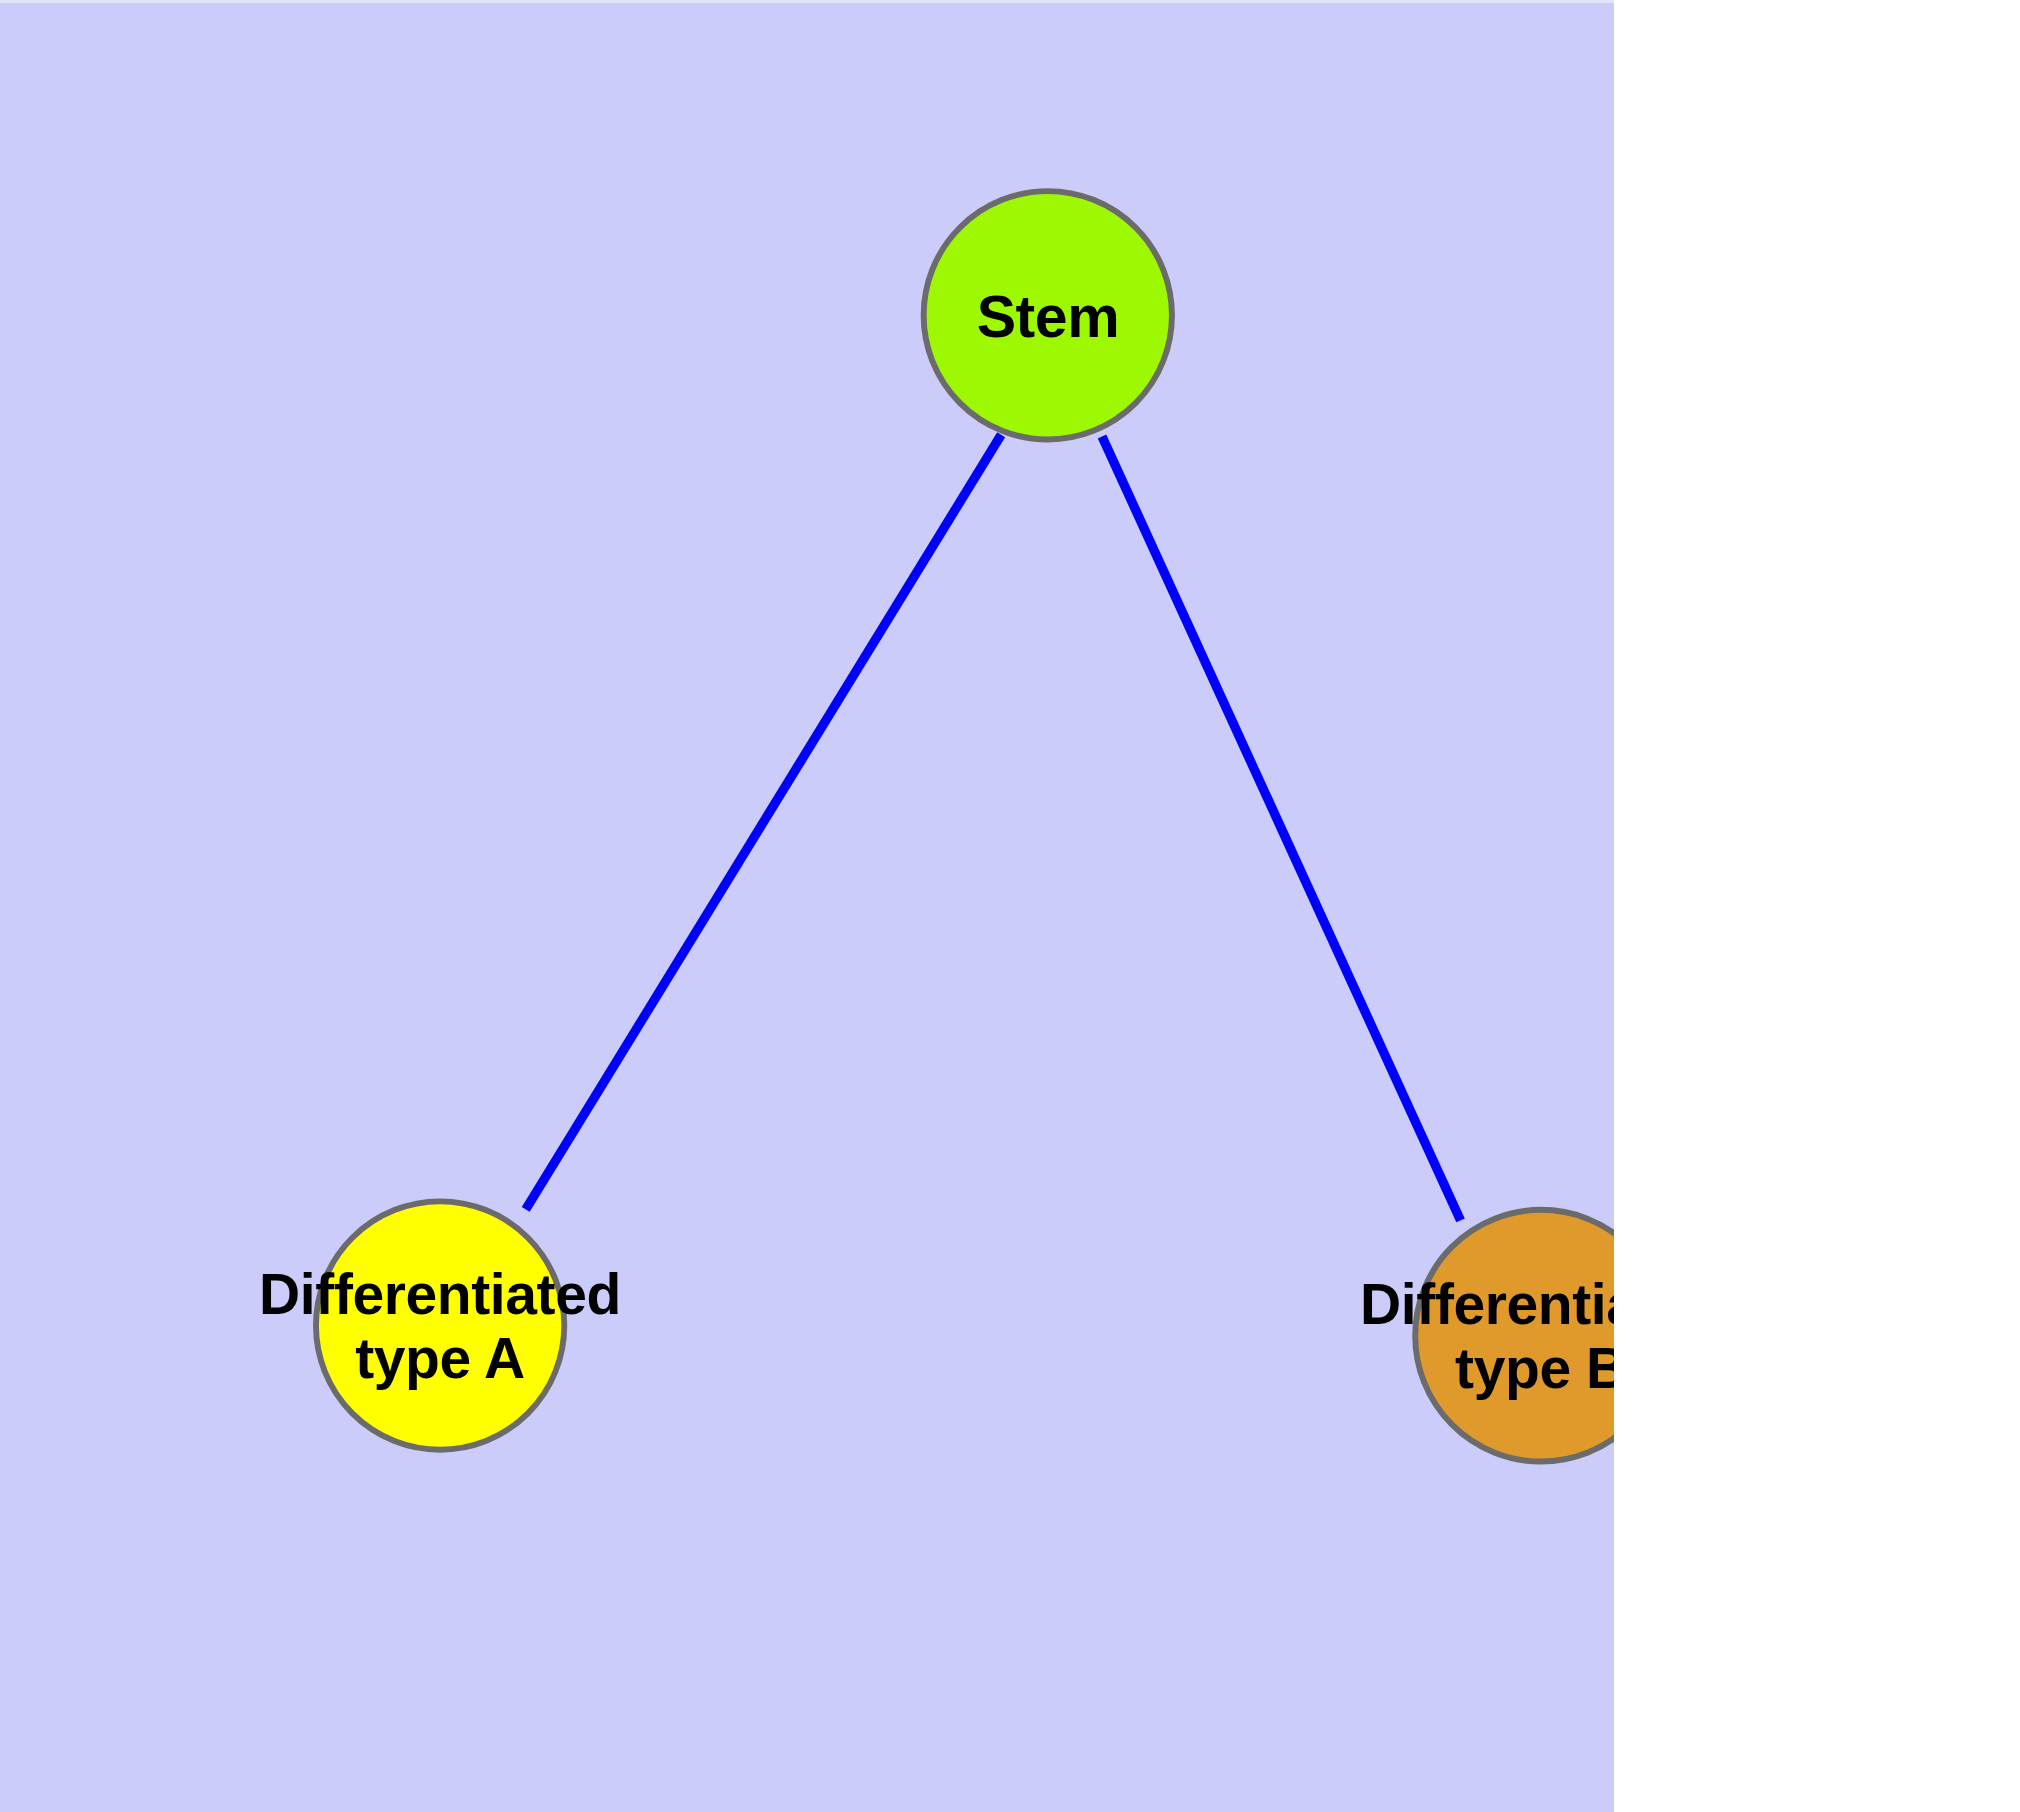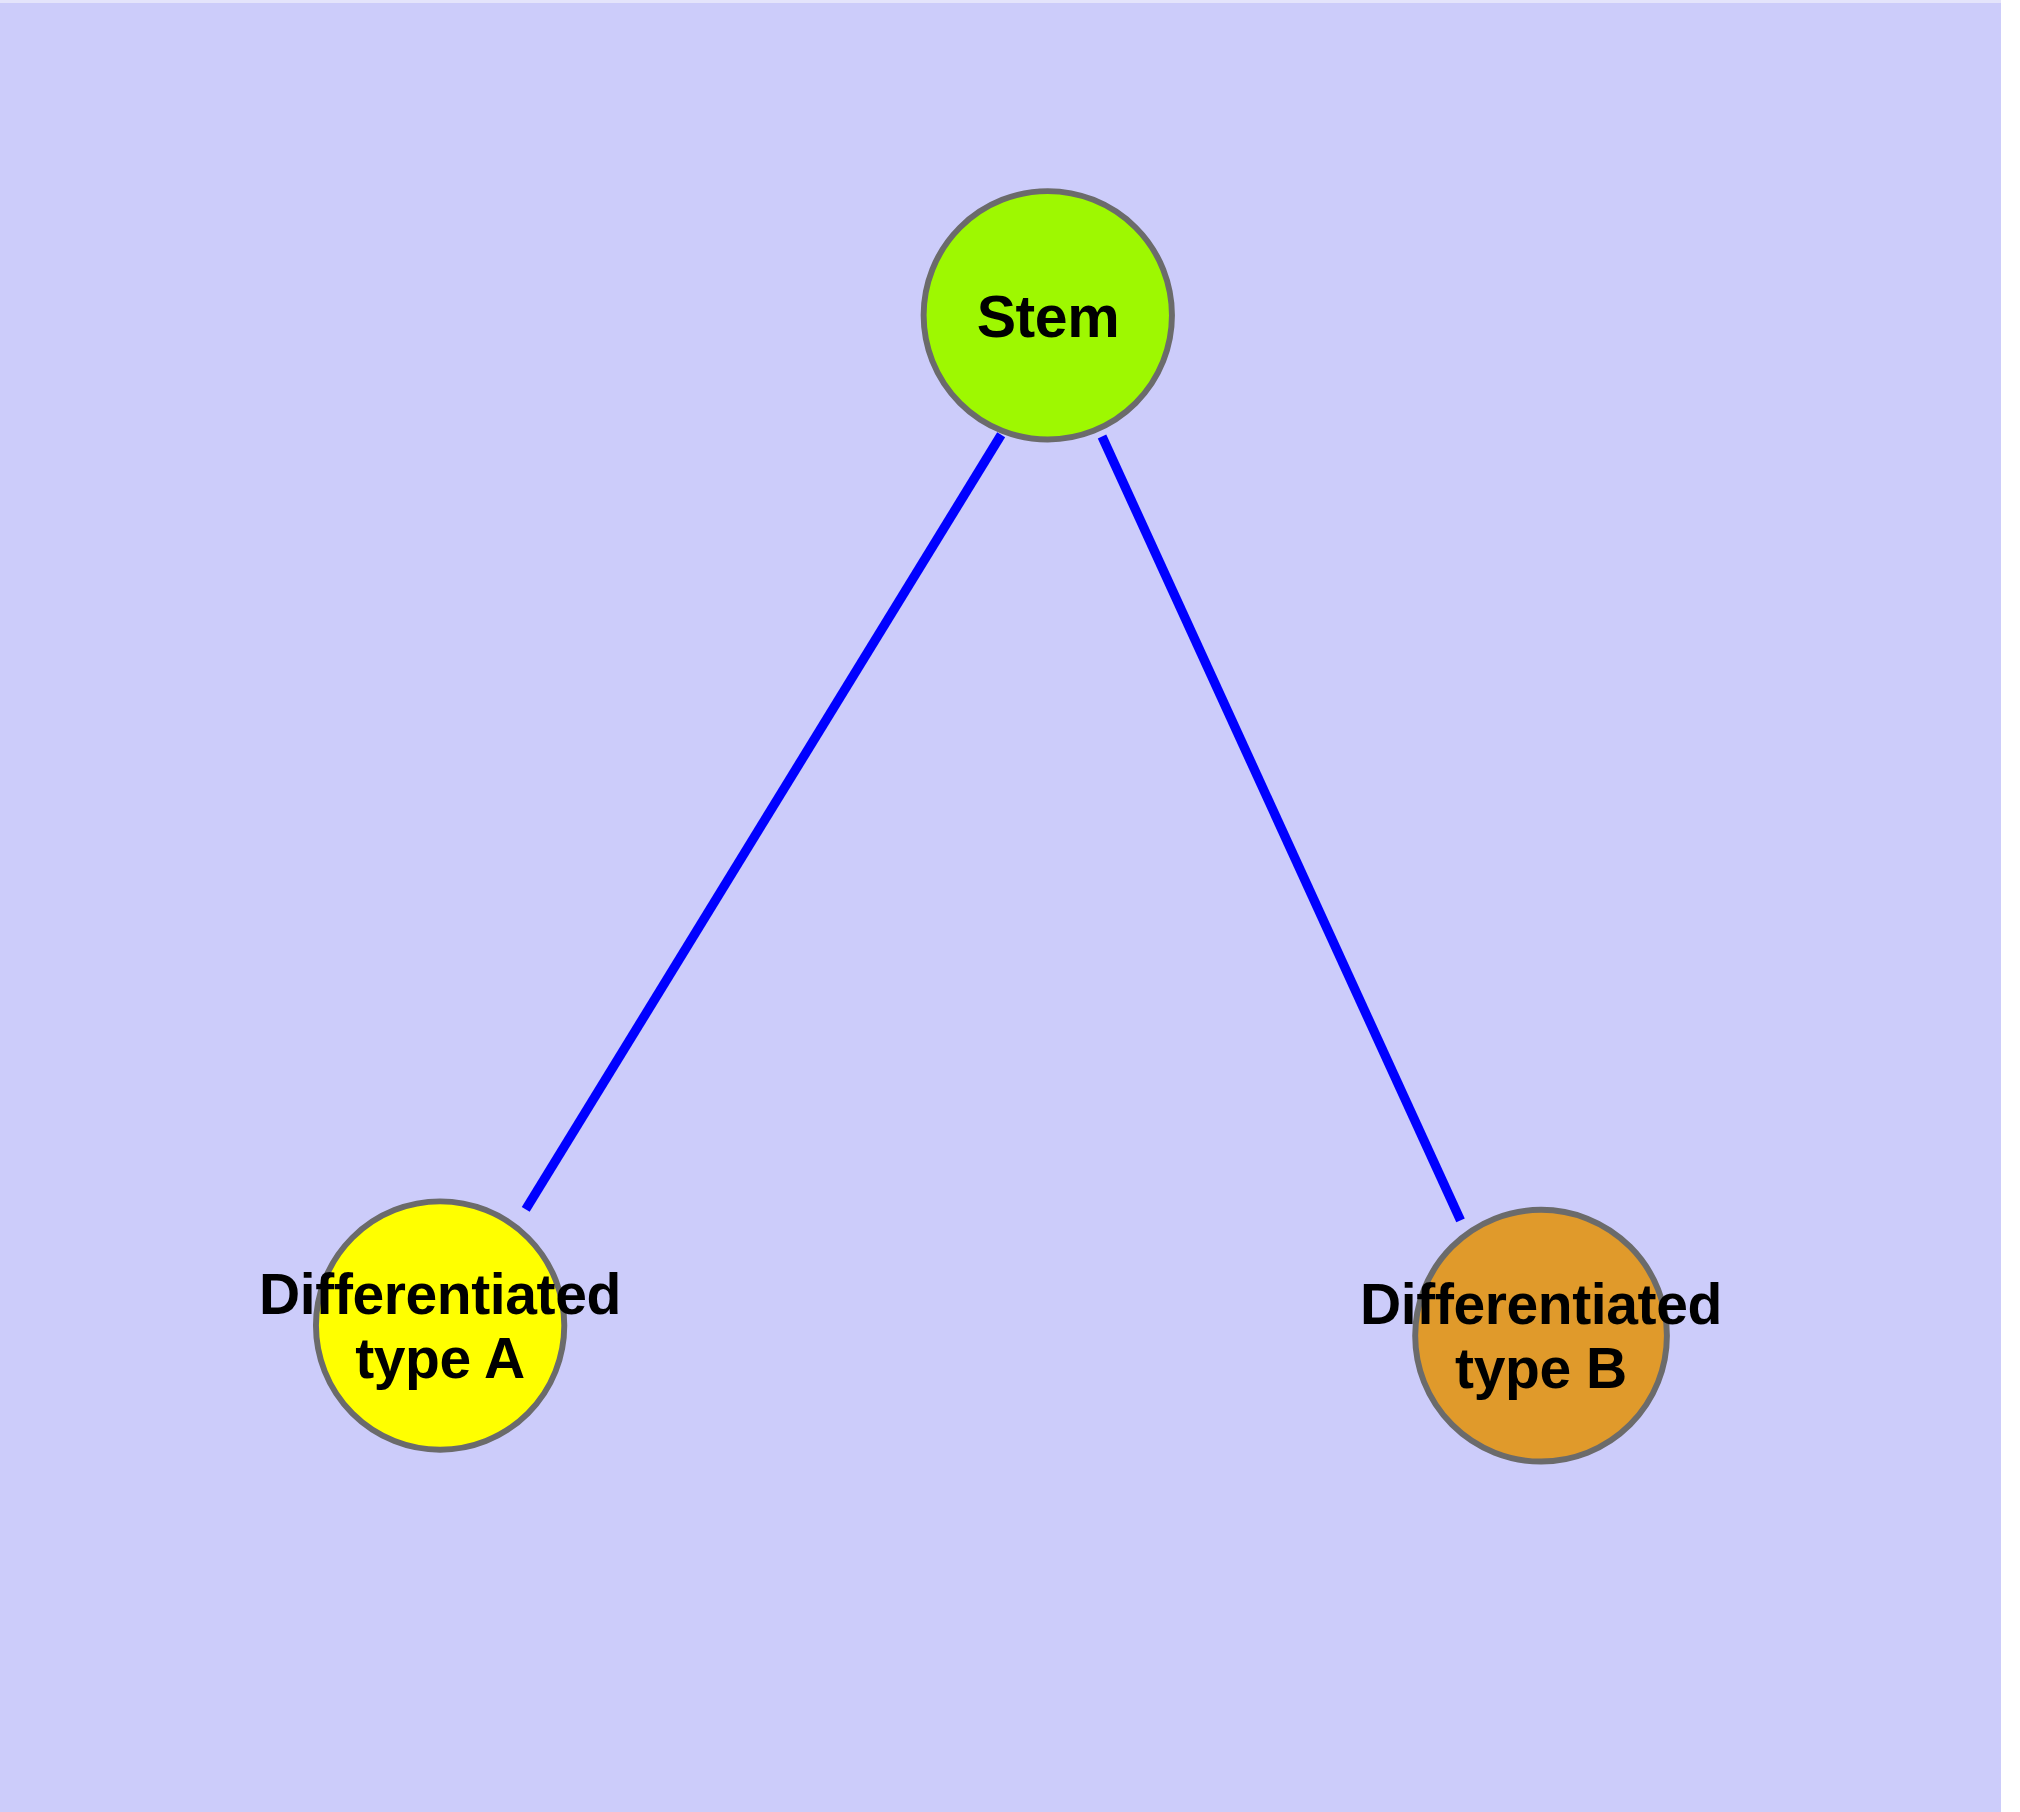--- a/index.html
+++ b/index.html
@@ -51,21 +51,21 @@
   #label-stem {
     font-size: 59px;
   }
   #label-a, #label-b {
     font-size: 57px;
   }
 </style>
 </head>
 <body>
 
-<div id="canvas" style="width: 2001px; height: 1812px;">
+<div id="canvas" style="width: 1614px; height: 1812px;">
 
   <div id="top-strip"></div>
   <div id="bg-rect" style="background: rgb(204, 204, 250);"></div>
 
   <svg id="graph-svg" viewBox="0 0 2384 2138" xmlns="http://www.w3.org/2000/svg">
 
     <g>
       <line x1="1181" y1="513" x2="620" y2="1427" stroke="#0000ff" stroke-width="11" stroke-linecap="butt"></line>
       <line x1="1300" y1="515" x2="1723" y2="1440" stroke="#0000ff" stroke-width="11" stroke-linecap="butt"></line>
     </g>

